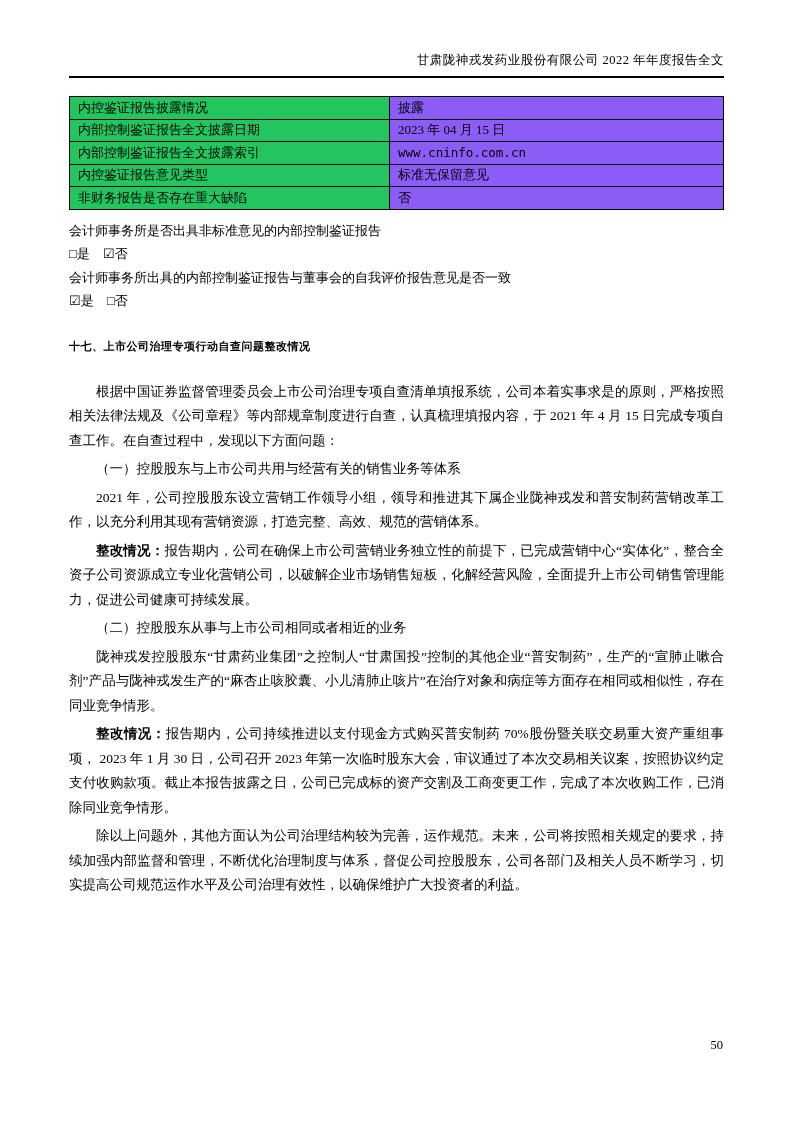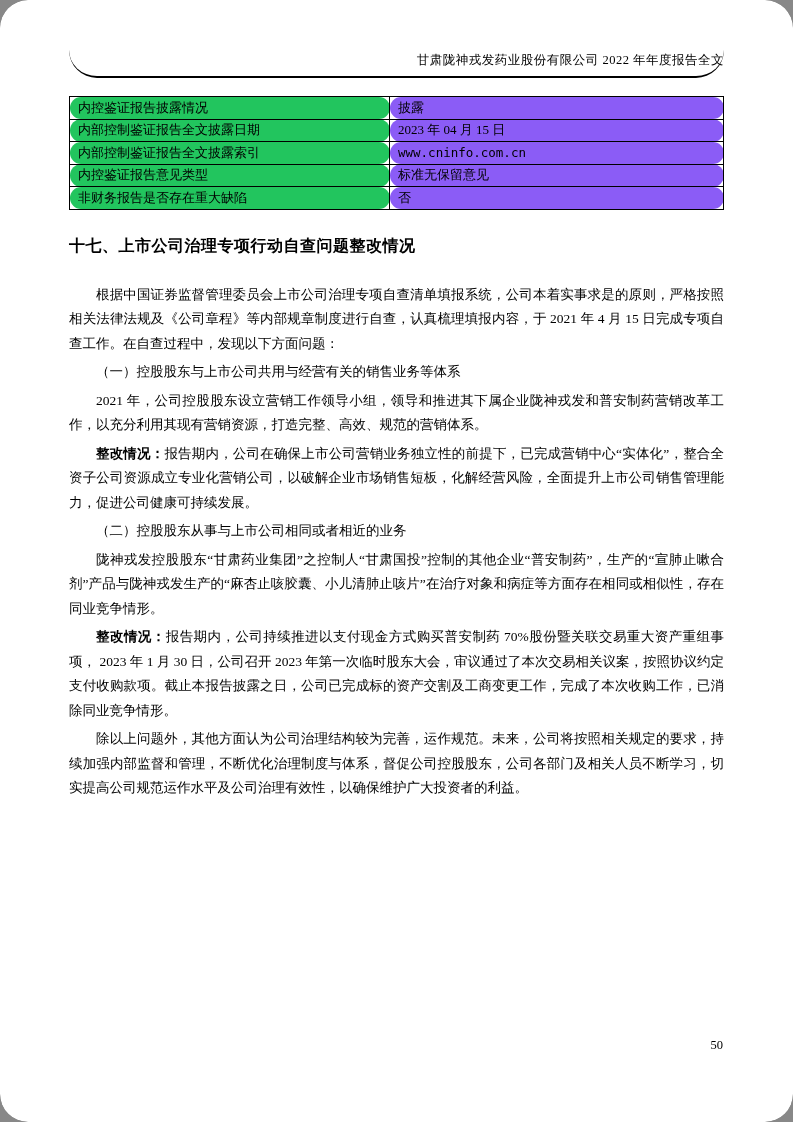--- a/index.html
+++ b/index.html
@@ -1,15 +1,15 @@
 <!DOCTYPE html>
 <html><head>
 <meta charset="utf-8">
 <style>
-  * { margin: 0; padding: 0; box-sizing: border-box; border-radius: 28px; }
+  * { margin: 0; padding: 0; box-sizing: border-box; }
   html, body { background: #888; }
   .page {
     position: relative;
     width: 793px;
     height: 1122px;
     margin: 0 auto;
     background: #ffffff;
     font-family: "Liberation Serif", "DejaVu Serif", serif;
     color: #000000;
     overflow: hidden;
@@ -47,21 +47,21 @@
   td.v.mono { font-family: "DejaVu Sans Mono", "Liberation Mono", monospace; font-size: 12.5px; }
 
   
   .qa { margin-top: 9px; font-size: 13px; }
   .qa .qline { line-height: 23.5px; }
   .qa .opt { margin-right: 10px; }
 
   
   h2.sec-heading {
     margin-top: 26px;
-    font-size: 16px;
+    font-size: 11px;
     font-weight: 700;
     font-family: "Liberation Sans", "DejaVu Sans", sans-serif;
     letter-spacing: 0.5px;
   }
 
   
   .paras { margin-top: 26px; }
   .paras p {
     font-size: 13.5px;
     line-height: 24.5px;
@@ -108,20 +108,32 @@
           <td class="k">内控鉴证报告意见类型</td>
           <td class="v">标准无保留意见</td>
         </tr>
         <tr>
           <td class="k">非财务报告是否存在重大缺陷</td>
           <td class="v">否</td>
         </tr>
       </tbody>
     </table>
 
+    <div class="qa">
+      <div class="qline">会计师事务所是否出具非标准意见的内部控制鉴证报告</div>
+      <div class="qline">
+        <span class="opt">□是</span>
+        <span class="opt">☑否</span>
+      </div>
+      <div class="qline">会计师事务所出具的内部控制鉴证报告与董事会的自我评价报告意见是否一致</div>
+      <div class="qline">
+        <span class="opt">☑是</span>
+        <span class="opt">□否</span>
+      </div>
+    </div>
 
     <h2 class="sec-heading">十七、上市公司治理专项行动自查问题整改情况</h2>
 
     <div class="paras">
       <p><span class="b"></span><span>根据中国证券监督管理委员会上市公司治理专项自查清单填报系统，公司本着实事求是的原则，严格按照相关法律法规及《公司章程》等内部规章制度进行自查，认真梳理填报内容，于 2021 年 4 月 15 日完成专项自查工作。在自查过程中，发现以下方面问题：</span></p>
       <p><span class="b"></span><span>（一）控股股东与上市公司共用与经营有关的销售业务等体系</span></p>
       <p><span class="b"></span><span>2021 年，公司控股股东设立营销工作领导小组，领导和推进其下属企业陇神戎发和普安制药营销改革工作，以充分利用其现有营销资源，打造完整、高效、规范的营销体系。</span></p>
       <p><span class="b">整改情况：</span><span>报告期内，公司在确保上市公司营销业务独立性的前提下，已完成营销中心“实体化”，整合全资子公司资源成立专业化营销公司，以破解企业市场销售短板，化解经营风险，全面提升上市公司销售管理能力，促进公司健康可持续发展。</span></p>
       <p><span class="b"></span><span>（二）控股股东从事与上市公司相同或者相近的业务</span></p>
       <p><span class="b"></span><span>陇神戎发控股股东“甘肃药业集团”之控制人“甘肃国投”控制的其他企业“普安制药”，生产的“宣肺止嗽合剂”产品与陇神戎发生产的“麻杏止咳胶囊、小儿清肺止咳片”在治疗对象和病症等方面存在相同或相似性，存在同业竞争情形。</span></p>

